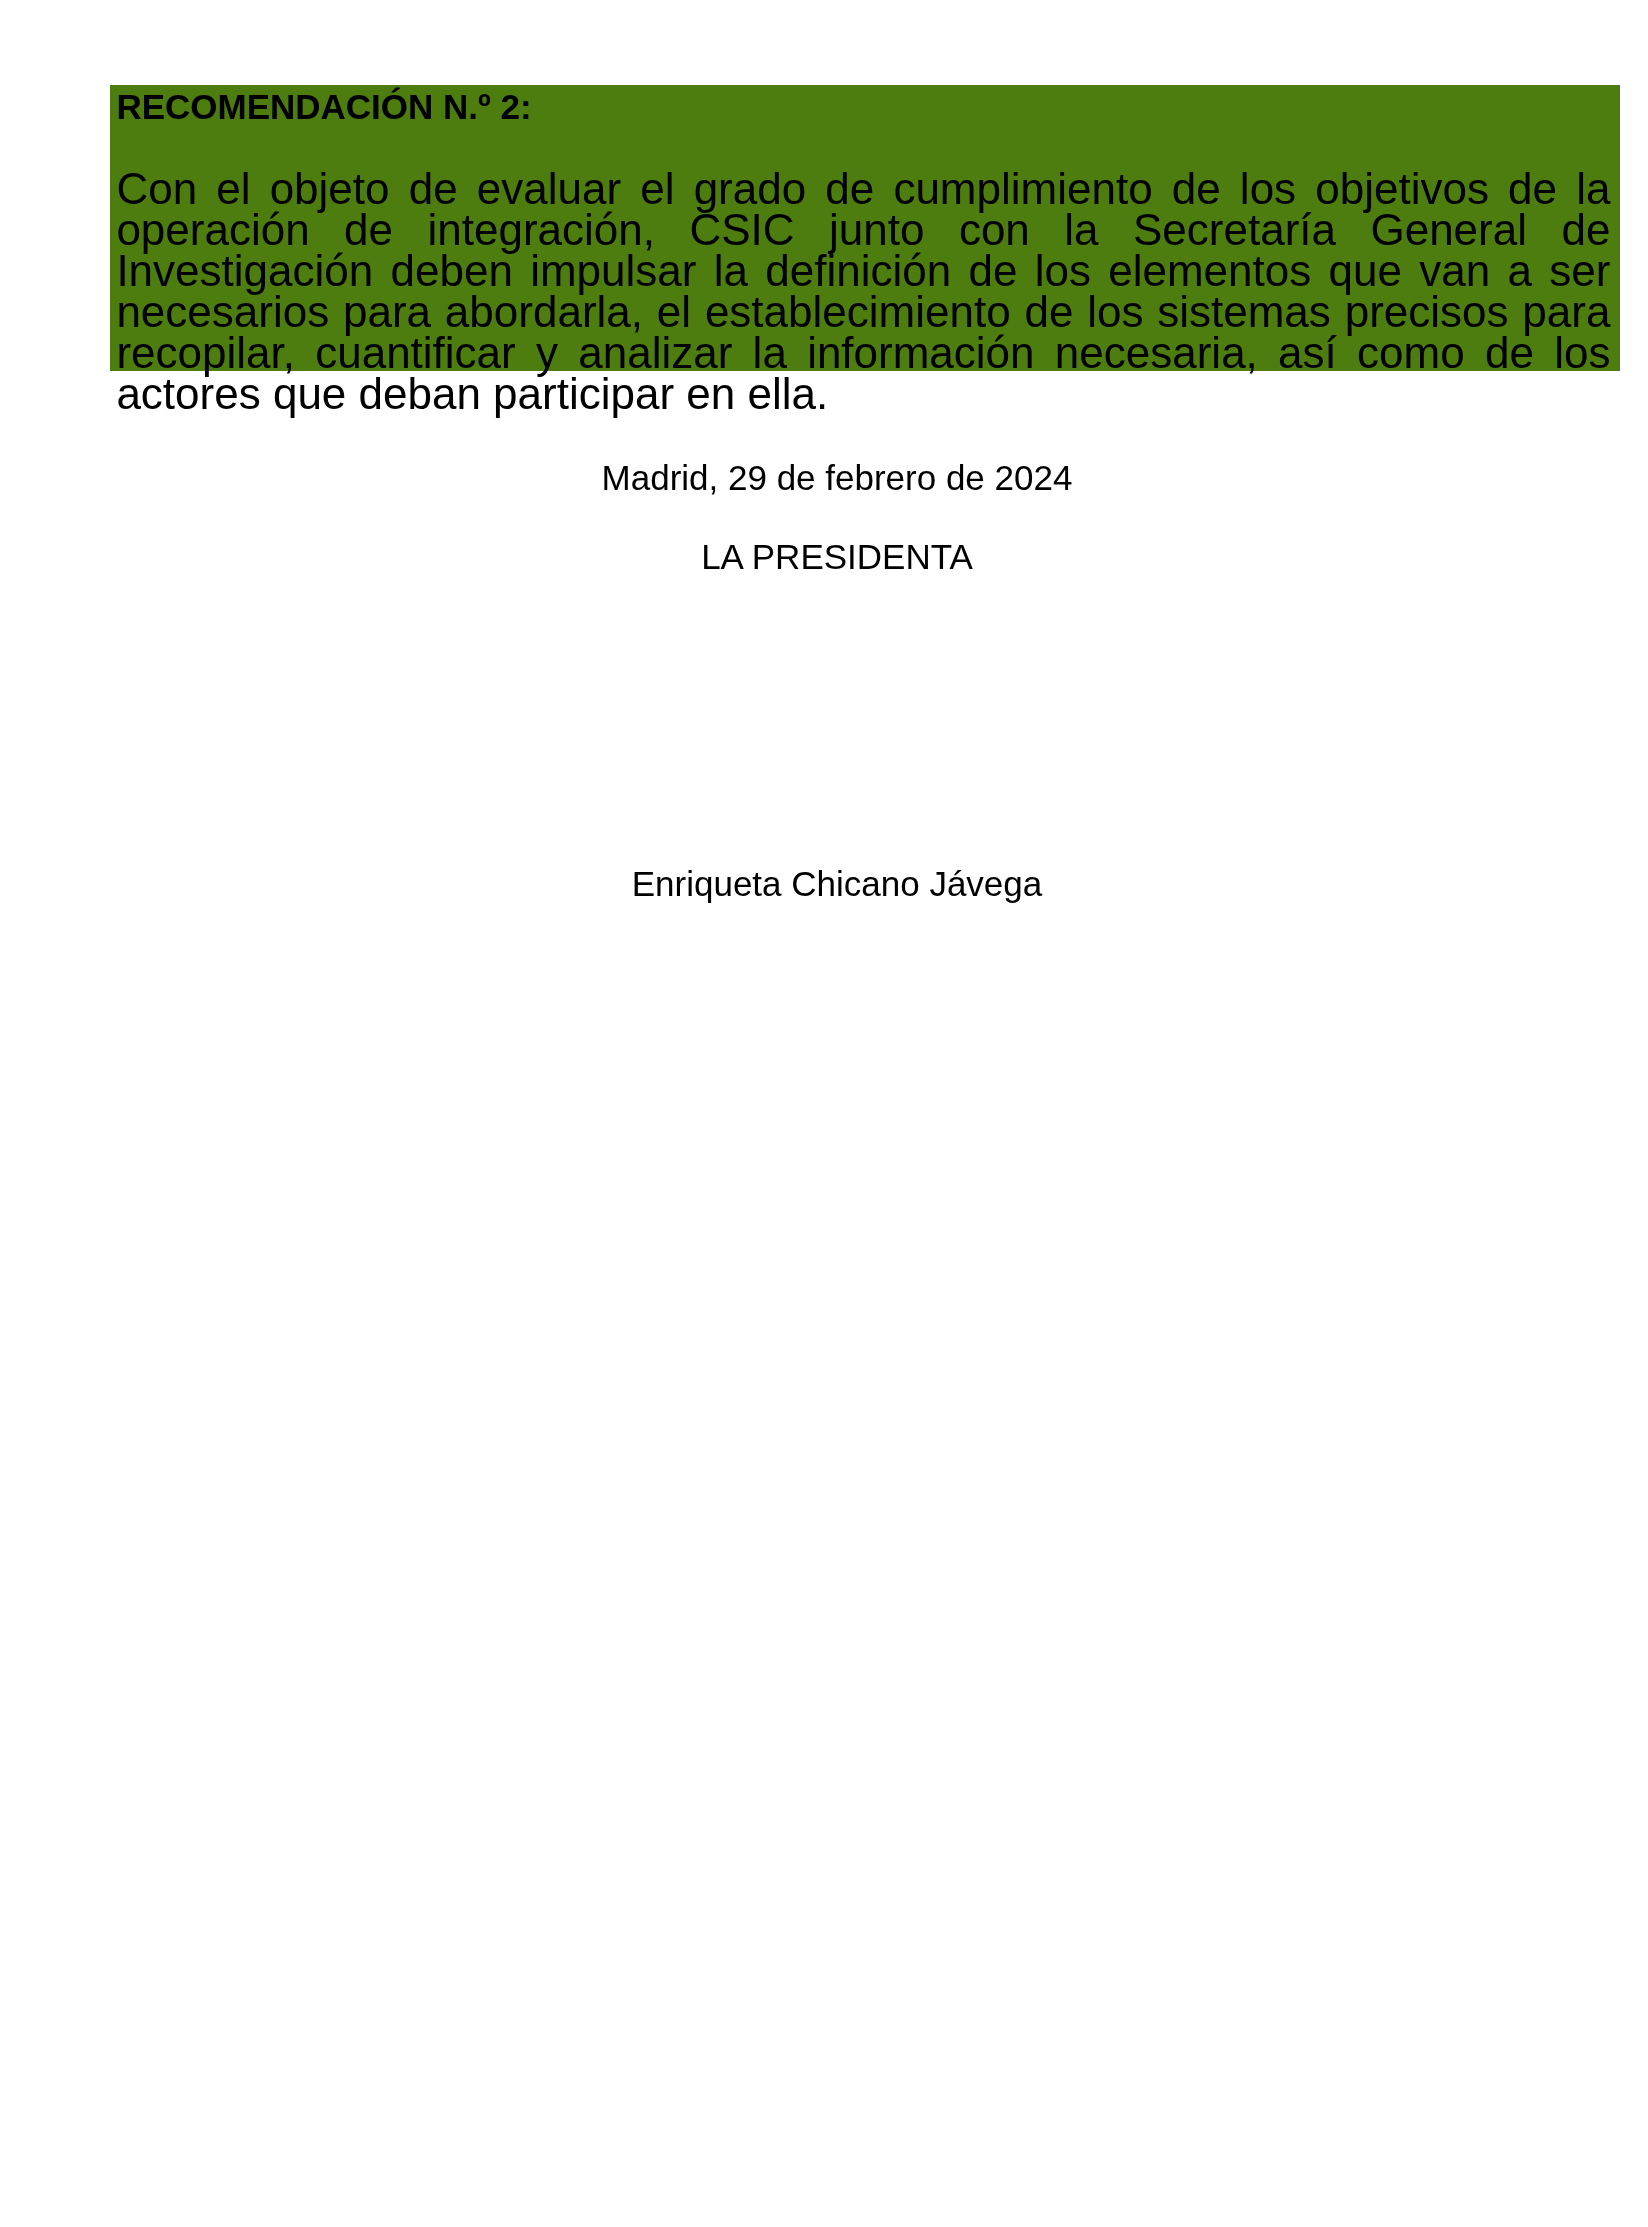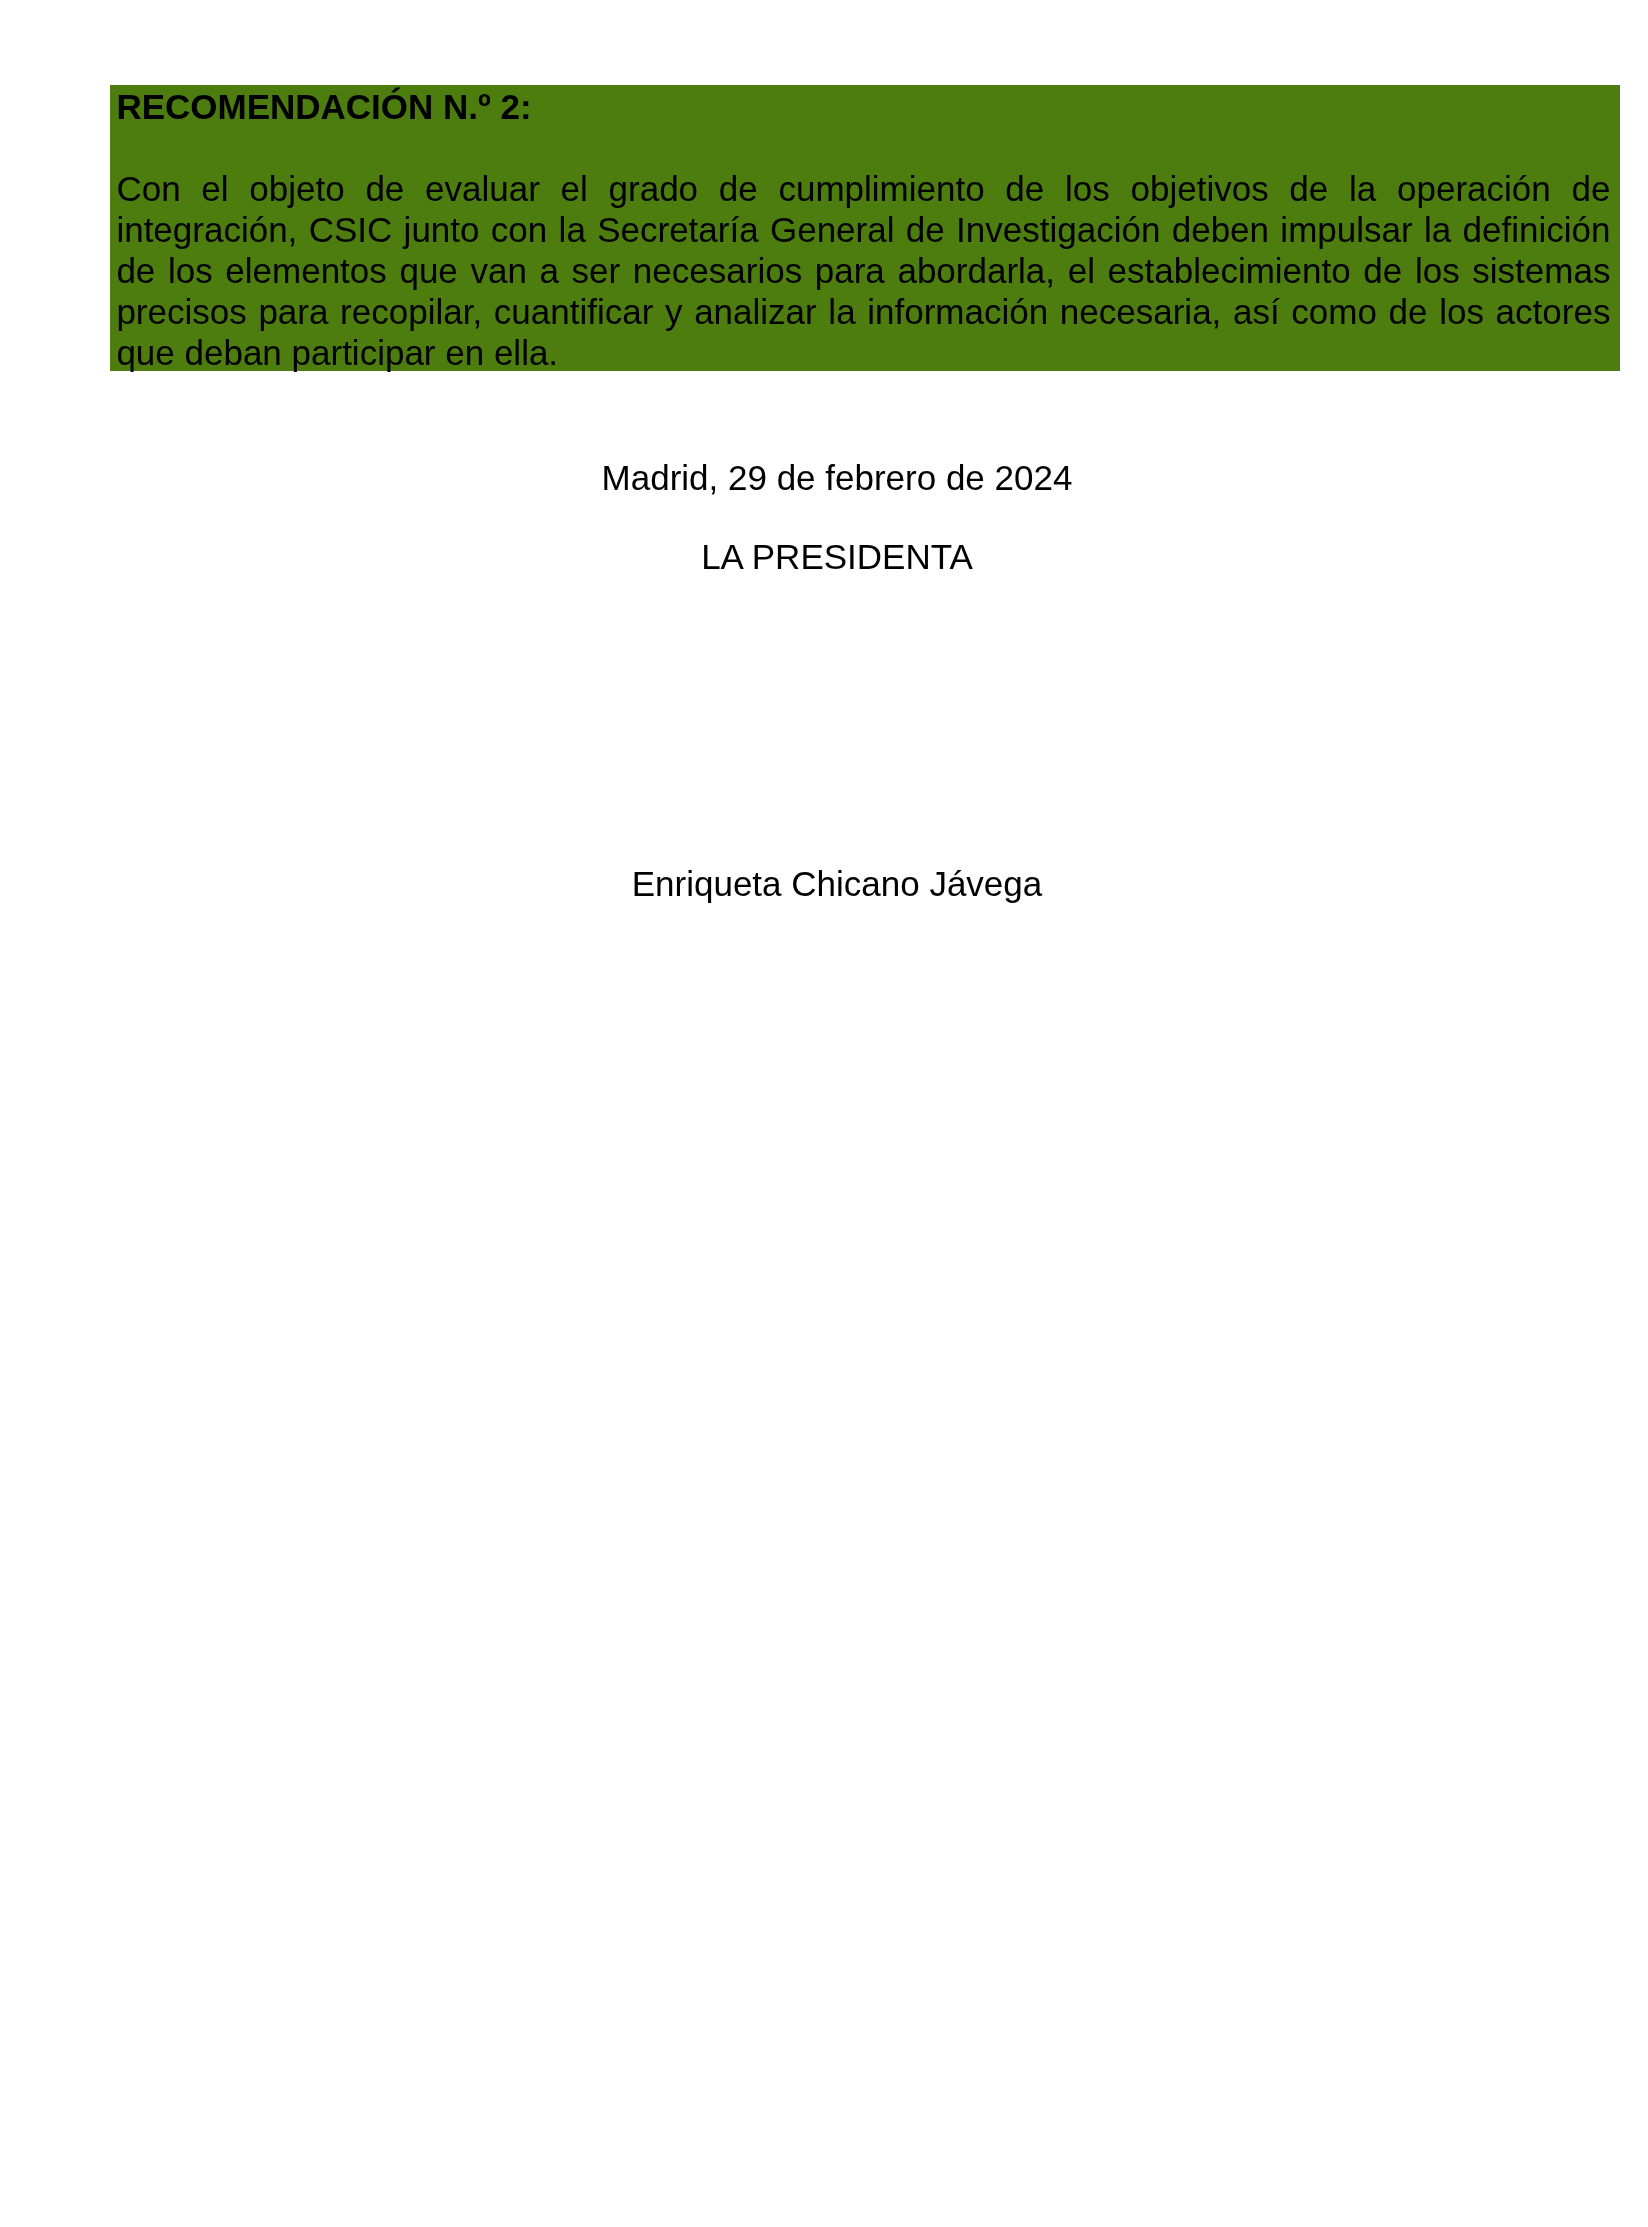--- a/index.html
+++ b/index.html
@@ -33,21 +33,21 @@
     line-height: 41px;
     font-weight: bold;
     white-space: nowrap;
   }
   .rec-body {
     position: absolute;
     left: 6.4px;
     top: 83px;
     width: 1494px;
     margin: 0;
-    font-size: 35px;
+    font-size: 44px;
     line-height: 41px;
     text-align: justify;
   }
   .centered {
     position: absolute;
     left: 0;
     width: 1674px;
     text-align: center;
     font-size: 35px;
     line-height: 41px;

